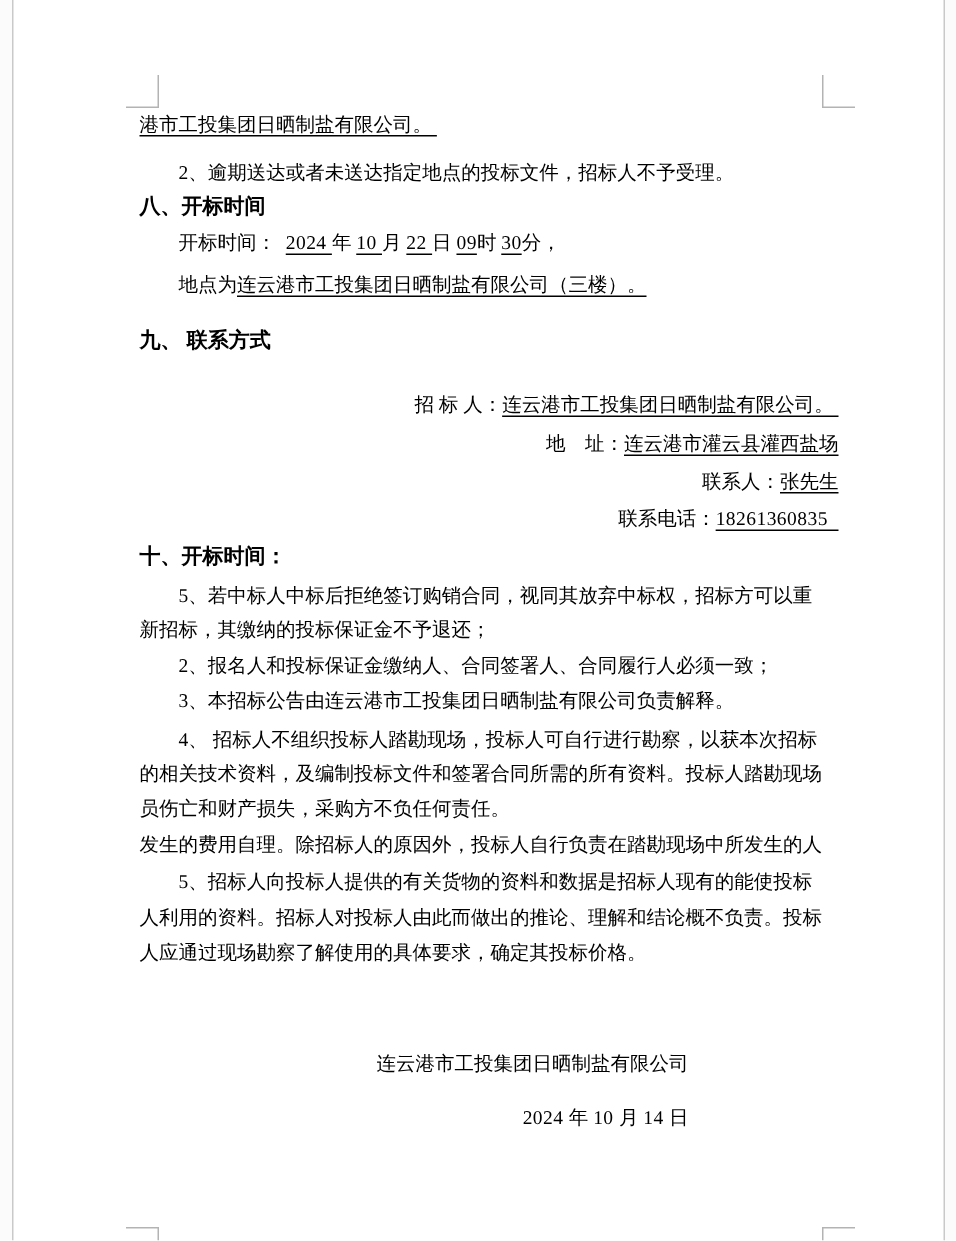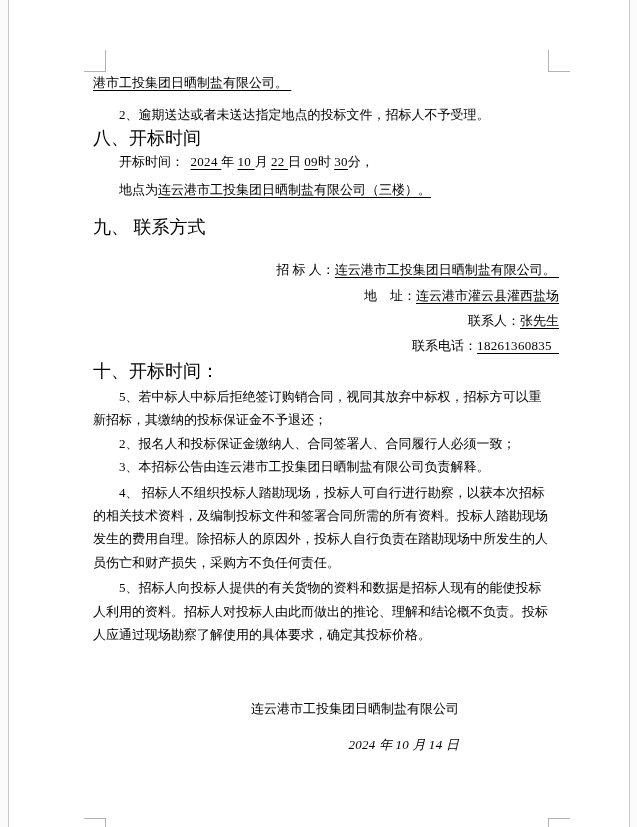--- a/index.html
+++ b/index.html
@@ -40,37 +40,37 @@
     position: absolute;
     left: 93px;
     top: 71px;
     width: 466px;
     font-size: 13px;
     line-height: 23.4px;
   }
   .pline { white-space: pre; }
   .indent { padding-left: 26px; }
   .h {
-    font-weight: normal;
-    font-size: 18px;
+    font-weight: bold;
+    font-size: 14px;
     white-space: pre;
   }
   .u { text-decoration: underline; text-underline-offset: 3px; }
   .num { font-family: "Liberation Serif", "DejaVu Serif", serif; letter-spacing: 0.3px; }
 
   #cont-line { margin-bottom: 9px; }
   #place-line { margin-top: 4px; }
   #h9 { margin-top: 15px; }
   #contacts { margin-top: 18px; text-align: right; }
   #contacts .pline { line-height: 25.3px; }
   #h10 { margin-top: 1px; }
   #p1, #p4, #p5 { margin-top: 2px; }
   .footer-line { text-align: right; padding-right: 100px; white-space: pre; }
   #footer-company { margin-top: 50px; }
-  #footer-date { margin-top: 13px; font-style: italic; }
+  #footer-date { margin-top: 13px; }
 </style>
 </head>
 <body>
 
 <div class="page">
   <div class="mark tl"></div>
   <div class="mark tr"></div>
   <div class="mark bl"></div>
   <div class="mark br"></div>
 </div>
@@ -104,22 +104,22 @@
     </div>
   <div id="p2">
       <div class="pline indent">2、报名人和投标保证金缴纳人、合同签署人、合同履行人必须一致；</div>
     </div>
   <div id="p3">
       <div class="pline indent">3、本招标公告由连云港市工投集团日晒制盐有限公司负责解释。</div>
     </div>
   <div id="p4">
       <div class="pline indent">4、 招标人不组织投标人踏勘现场，投标人可自行进行勘察，以获本次招标</div>
       <div class="pline">的相关技术资料，及编制投标文件和签署合同所需的所有资料。投标人踏勘现场</div>
+      <div class="pline">员伤亡和财产损失，采购方不负任何责任。</div>
       <div class="pline">发生的费用自理。除招标人的原因外，投标人自行负责在踏勘现场中所发生的人</div>
-      <div class="pline">员伤亡和财产损失，采购方不负任何责任。</div>
     </div>
   <div id="p5">
       <div class="pline indent">5、招标人向投标人提供的有关货物的资料和数据是招标人现有的能使投标</div>
       <div class="pline">人利用的资料。招标人对投标人由此而做出的推论、理解和结论概不负责。投标</div>
       <div class="pline">人应通过现场勘察了解使用的具体要求，确定其投标价格。</div>
     </div>
 
   <div id="footer-company" class="footer-line">连云港市工投集团日晒制盐有限公司</div>
 
   <div id="footer-date" class="footer-line"><span class="num">2024 </span><span>年 </span><span class="num">10 </span><span>月 </span><span class="num">14 </span><span>日</span></div>

